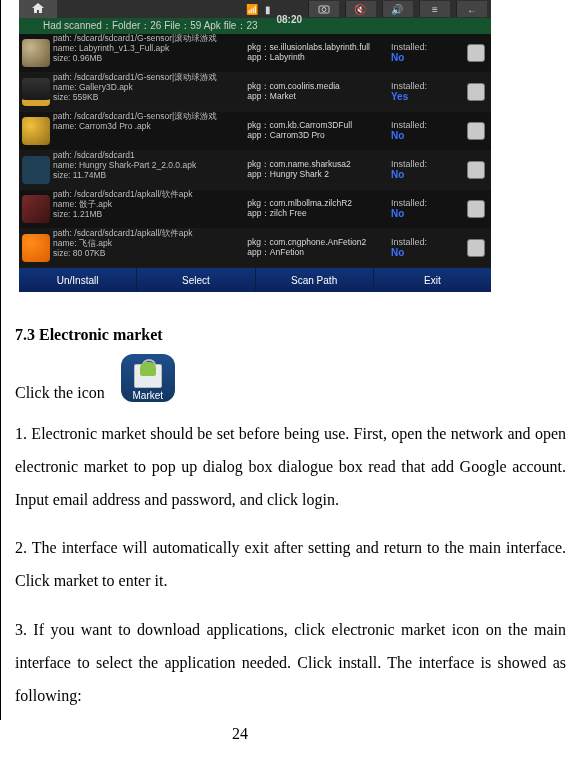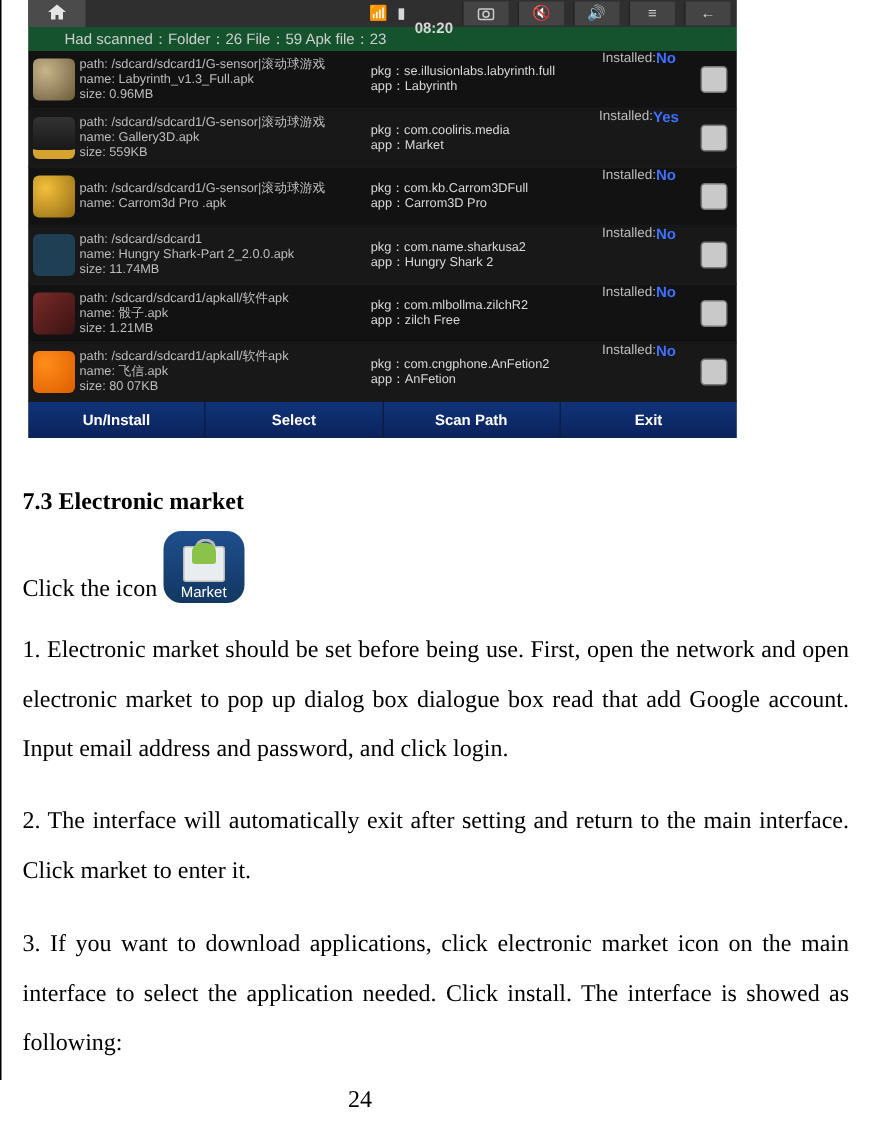--- a/index.html
+++ b/index.html
@@ -88,37 +88,36 @@
   }
   .appicon {
     width: 28px;
     height: 28px;
     border-radius: 4px;
   }
   .apk-left {
     flex: 1.35;
     display: flex;
     flex-direction: column;
-    justify-content: center;
     line-height: 1.15;
     font-size: 8.5px;
     color: #bdbdbd;
   }
   .apk-mid {
     flex: 1;
     display: flex;
     flex-direction: column;
     justify-content: center;
     line-height: 1.15;
     font-size: 8.5px;
   }
   .apk-right {
     width: 70px;
     display: flex;
-    flex-direction: row;
+    flex-direction: column;
     justify-content: center;
     align-items: flex-start;
     font-size: 9px;
     color: #bcbcbc;
     line-height: 1.1;
   }
   .apk-status { color: #3e70ff; font-weight: bold; font-size: 10px; }
   .apk-check {
     width: 30px;
     display: flex;
@@ -131,21 +130,21 @@
     background: #c9c9c9;
     border: 1px solid #777;
     border-radius: 3px;
   }
   .bottom-bar {
     height: 24px;
     background: linear-gradient(#10347a, #0b225a);
     display: flex;
     color: #fff;
     font-size: 10px;
-    font-weight: bold;
+    font-weight: normal;
   }
   .bottom-btn {
     flex: 1;
     display: flex;
     align-items: center;
     justify-content: center;
     border-right: 1px solid #0a1d45;
   }
   .bottom-btn:last-child { border-right: none; }
 
@@ -159,21 +158,21 @@
 
   
   .sect-heading {
     margin: 34px 0 10px 0;
     font-size: 16px;
     font-weight: bold;
   }
   .inline-line {
     display: flex;
     align-items: flex-end;
-    gap: 4px;
+    gap: 16px;
     font-size: 16px;
     margin-bottom: 4px;
   }
   .market-icon {
     width: 54px;
     height: 48px;
     background: linear-gradient(#1f4f8e, #123761);
     border-radius: 12px;
     display: flex;
     flex-direction: column;

